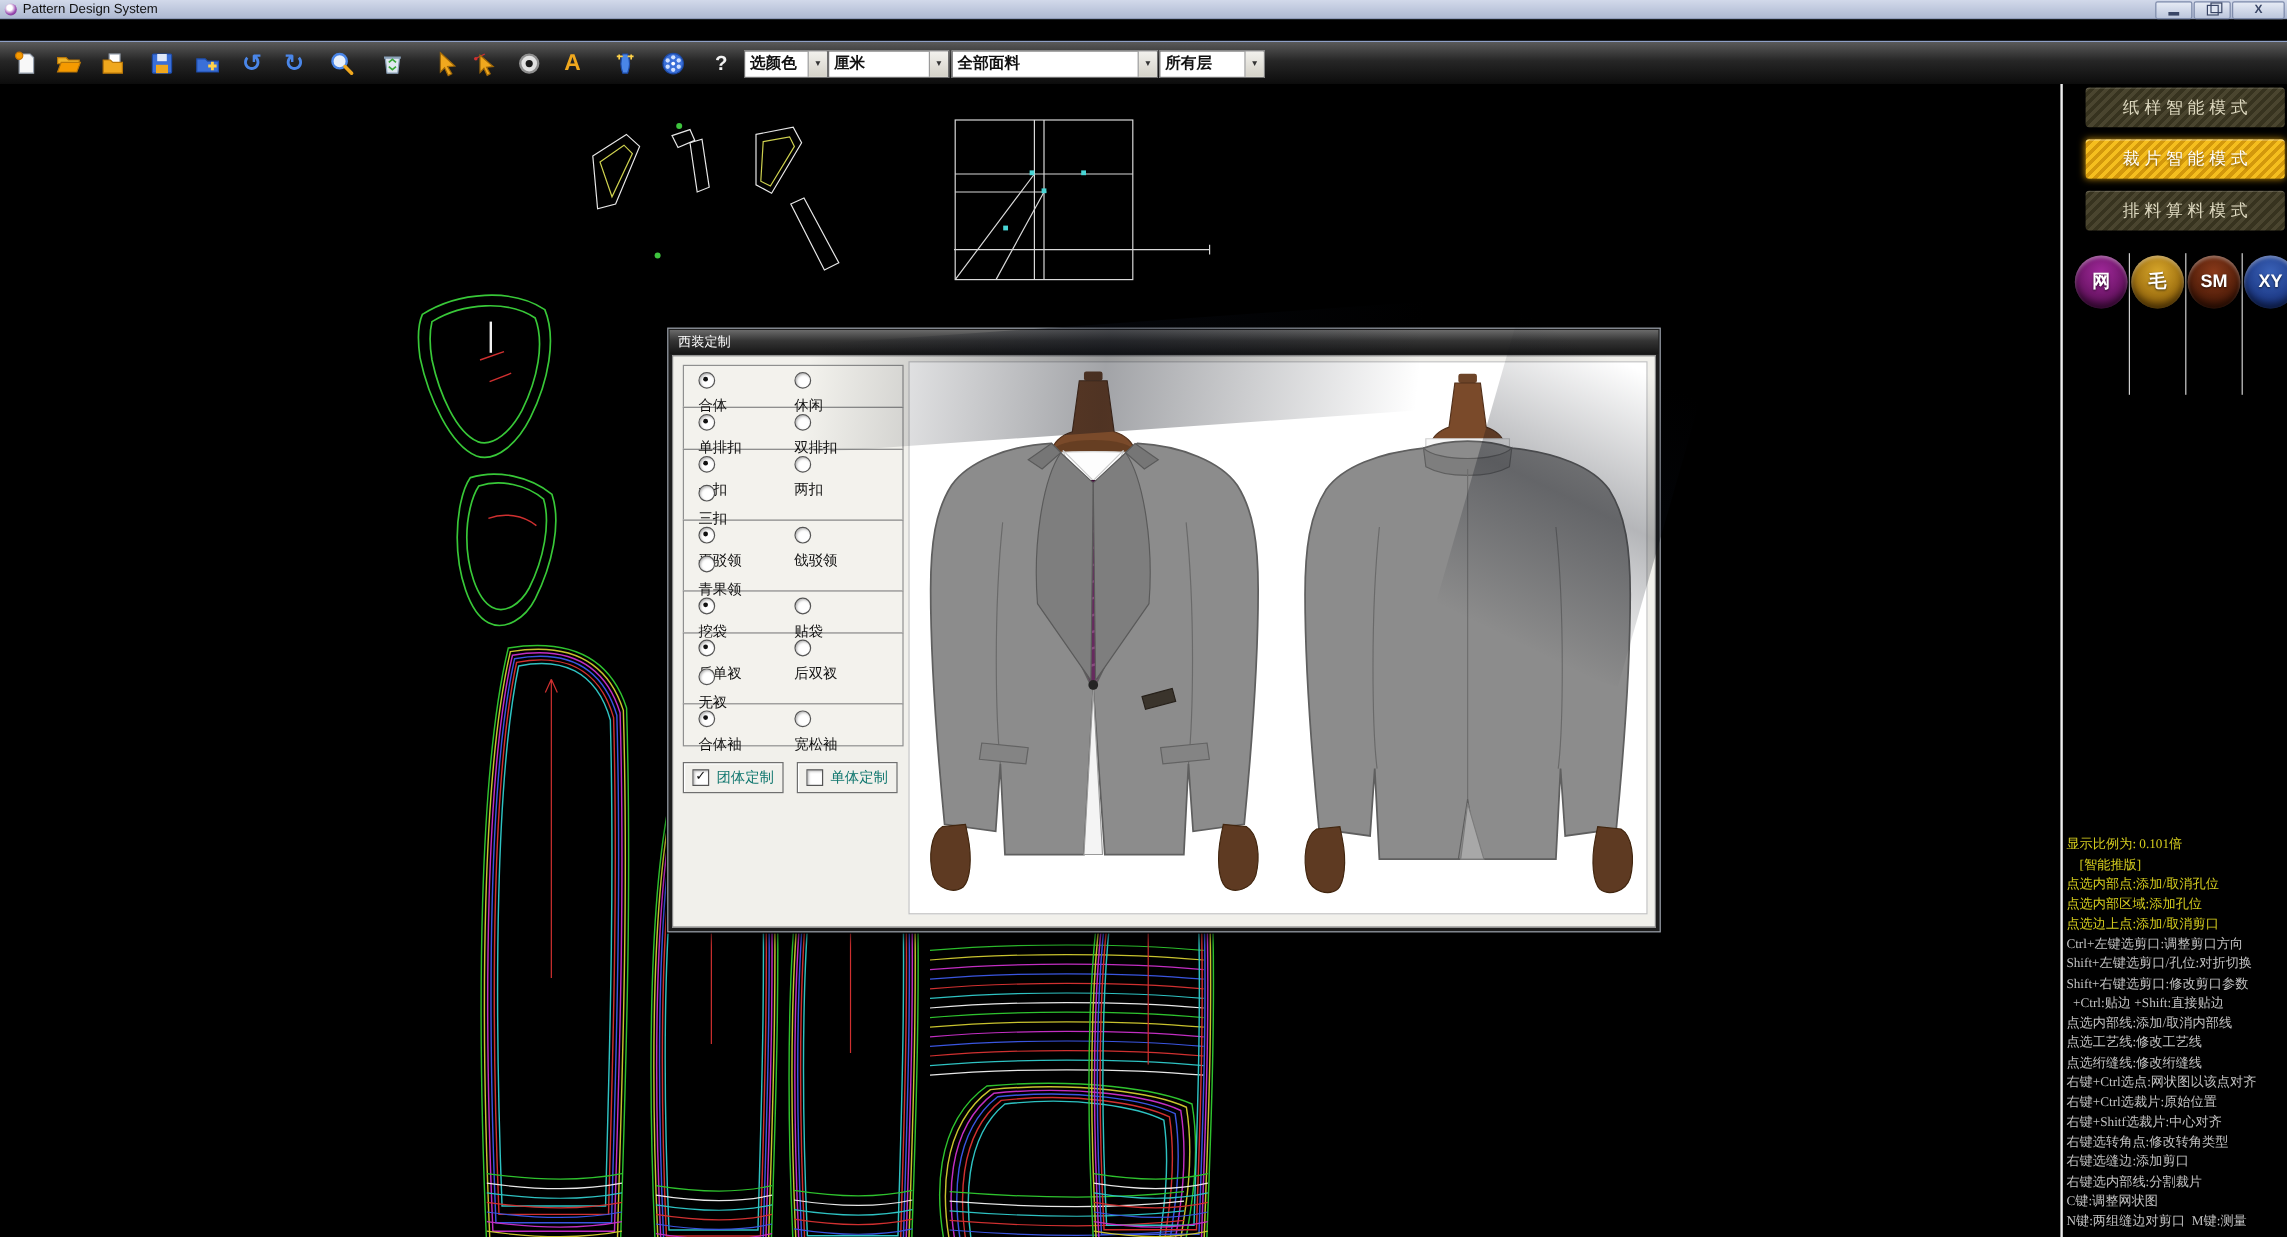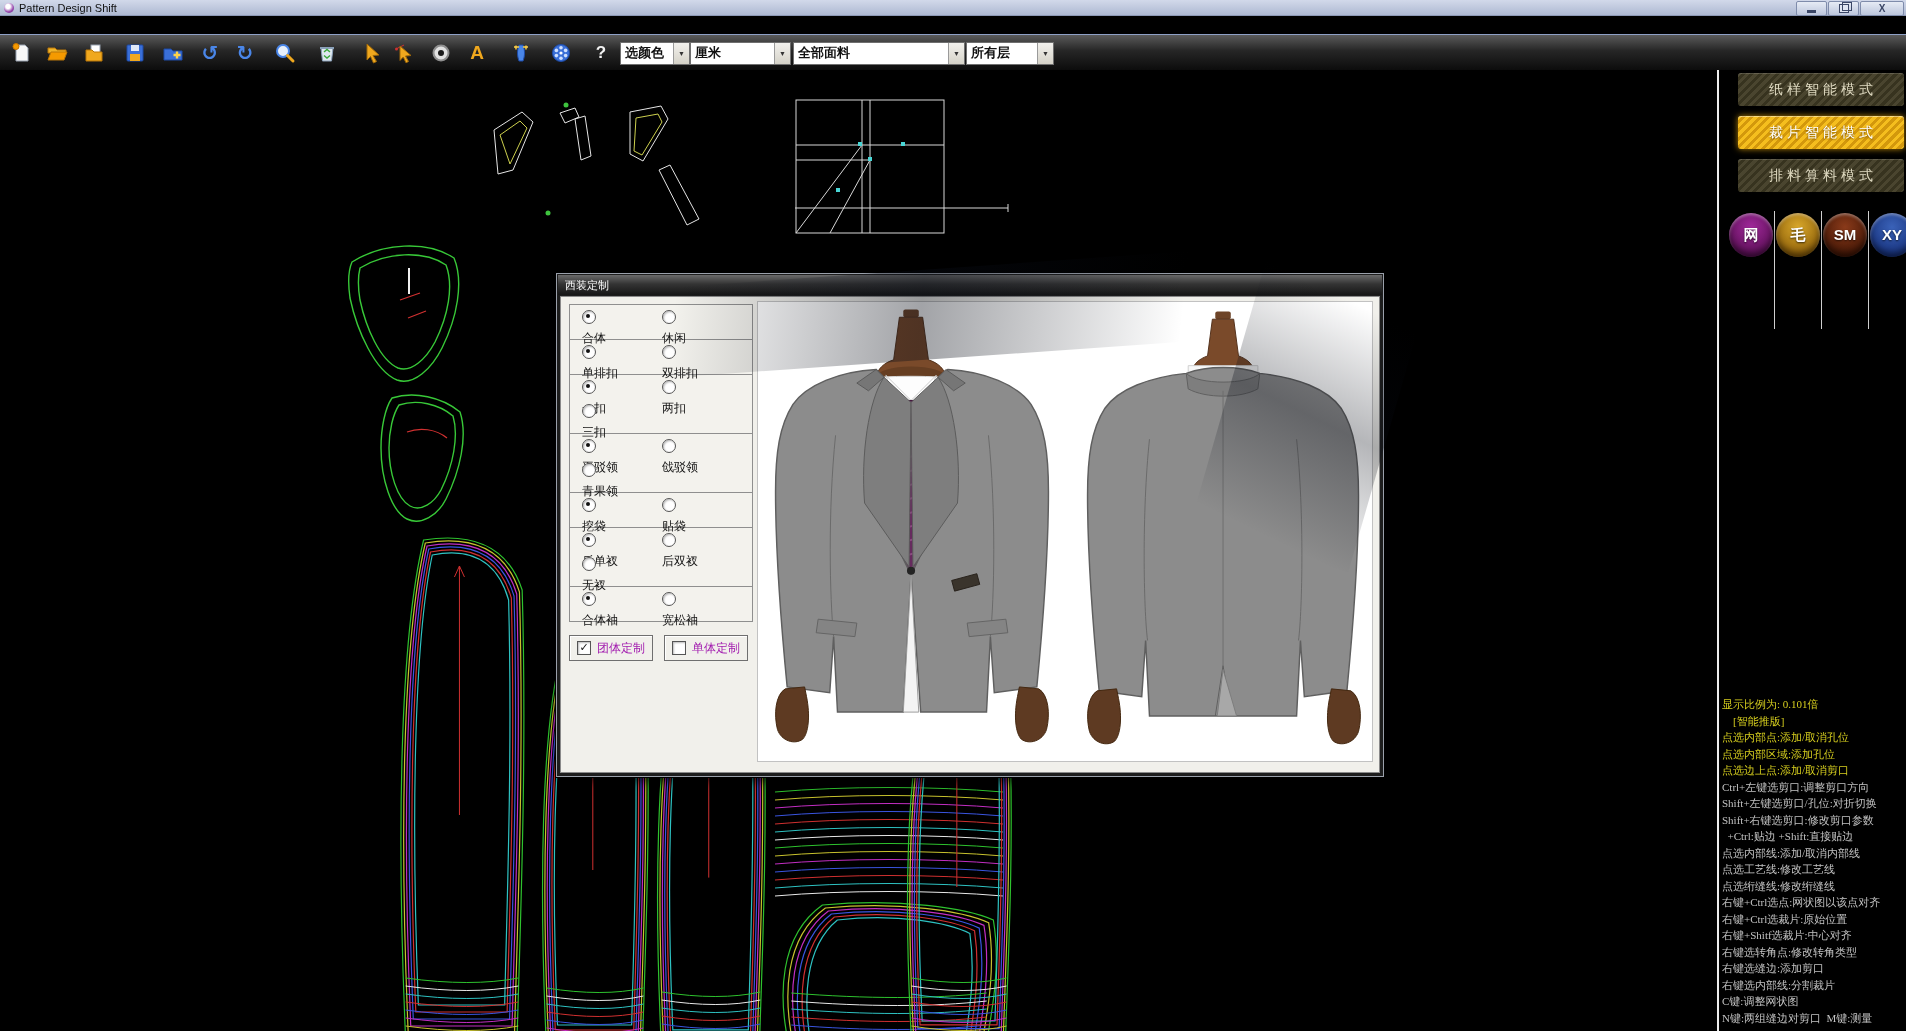--- a/index.html
+++ b/index.html
@@ -67,21 +67,21 @@
   .radio{width:12px;height:12px;border-radius:50%;background:#fff;border:1px solid #555;
     box-shadow:inset 1px 1px 2px #b8b8b8;position:relative;flex:none;}
   .radio.sel:after{content:"";position:absolute;left:3px;top:3px;width:4px;height:4px;border-radius:50%;background:#111;}
   .opt-label{font-size:12px;color:#111;}
   .chk-row{display:flex;gap:11px;margin-top:13px;}
   .chk-box{border:1px solid #6f6f6f;background:#f1f0eb;height:24px;display:flex;align-items:center;
     gap:6px;padding:0 7px;box-shadow:1px 1px 0 #fff inset;}
   .chk{width:12px;height:12px;background:#fff;border:1px solid #555;box-shadow:inset 1px 1px 2px #bbb;
     font-size:11px;line-height:11px;text-align:center;color:#111;flex:none;}
   .chk.checked:before{content:"\2713";font-weight:bold;}
-  .chk-label{font-size:12px;color:#a21caf;}
+  .chk-label{font-size:12px;color:#0f766e;}
   .btn-col{margin-top:27px;}
   .dlg-btn{display:block;width:88px;height:22px;margin:0 0 8px 12px;background:#eceae3;
     border:1px solid #3a3a3a;box-shadow:inset 1px 1px 0 #fff, inset -1px -1px 0 #9a9a9a;
     font-size:12px;color:#111;font-family:inherit;position:relative;text-align:center;line-height:20px;}
   .dlg-btn.default{outline:1px solid #000;}
   .dlg-btn.default:after{content:"";position:absolute;inset:2px;border:1px dotted #555;}
   .suit-panel{position:absolute;left:196px;top:4px;right:6px;bottom:10px;background:#fff;border:1px solid #c2c2c2;}
   .suit-panel svg{position:absolute;top:4px;}
   
   .smoke{position:absolute;pointer-events:none;z-index:40;}
@@ -90,21 +90,21 @@
   .smoke-b{left:1225px;top:275px;width:165px;height:280px;transform:rotate(16deg);
     background:linear-gradient(10deg,transparent 8%,rgba(8,12,22,.30) 50%,transparent 90%);}
 </style>
 </head>
 <body>
 
 <div class="screen">
 
   <div class="titlebar">
     <span class="app-icon"></span>
-    <span>Pattern Design Shift</span>
+    <span>Pattern Design System</span>
     <span class="win-controls">
       <span class="win-btn">
           <span class="glyph-min"></span>
         </span>
       <span class="win-btn">
           <span class="glyph-restore"></span>
         </span>
       <span class="win-btn" style="width:42px">
           <span class="glyph-close">X</span>
         </span>

